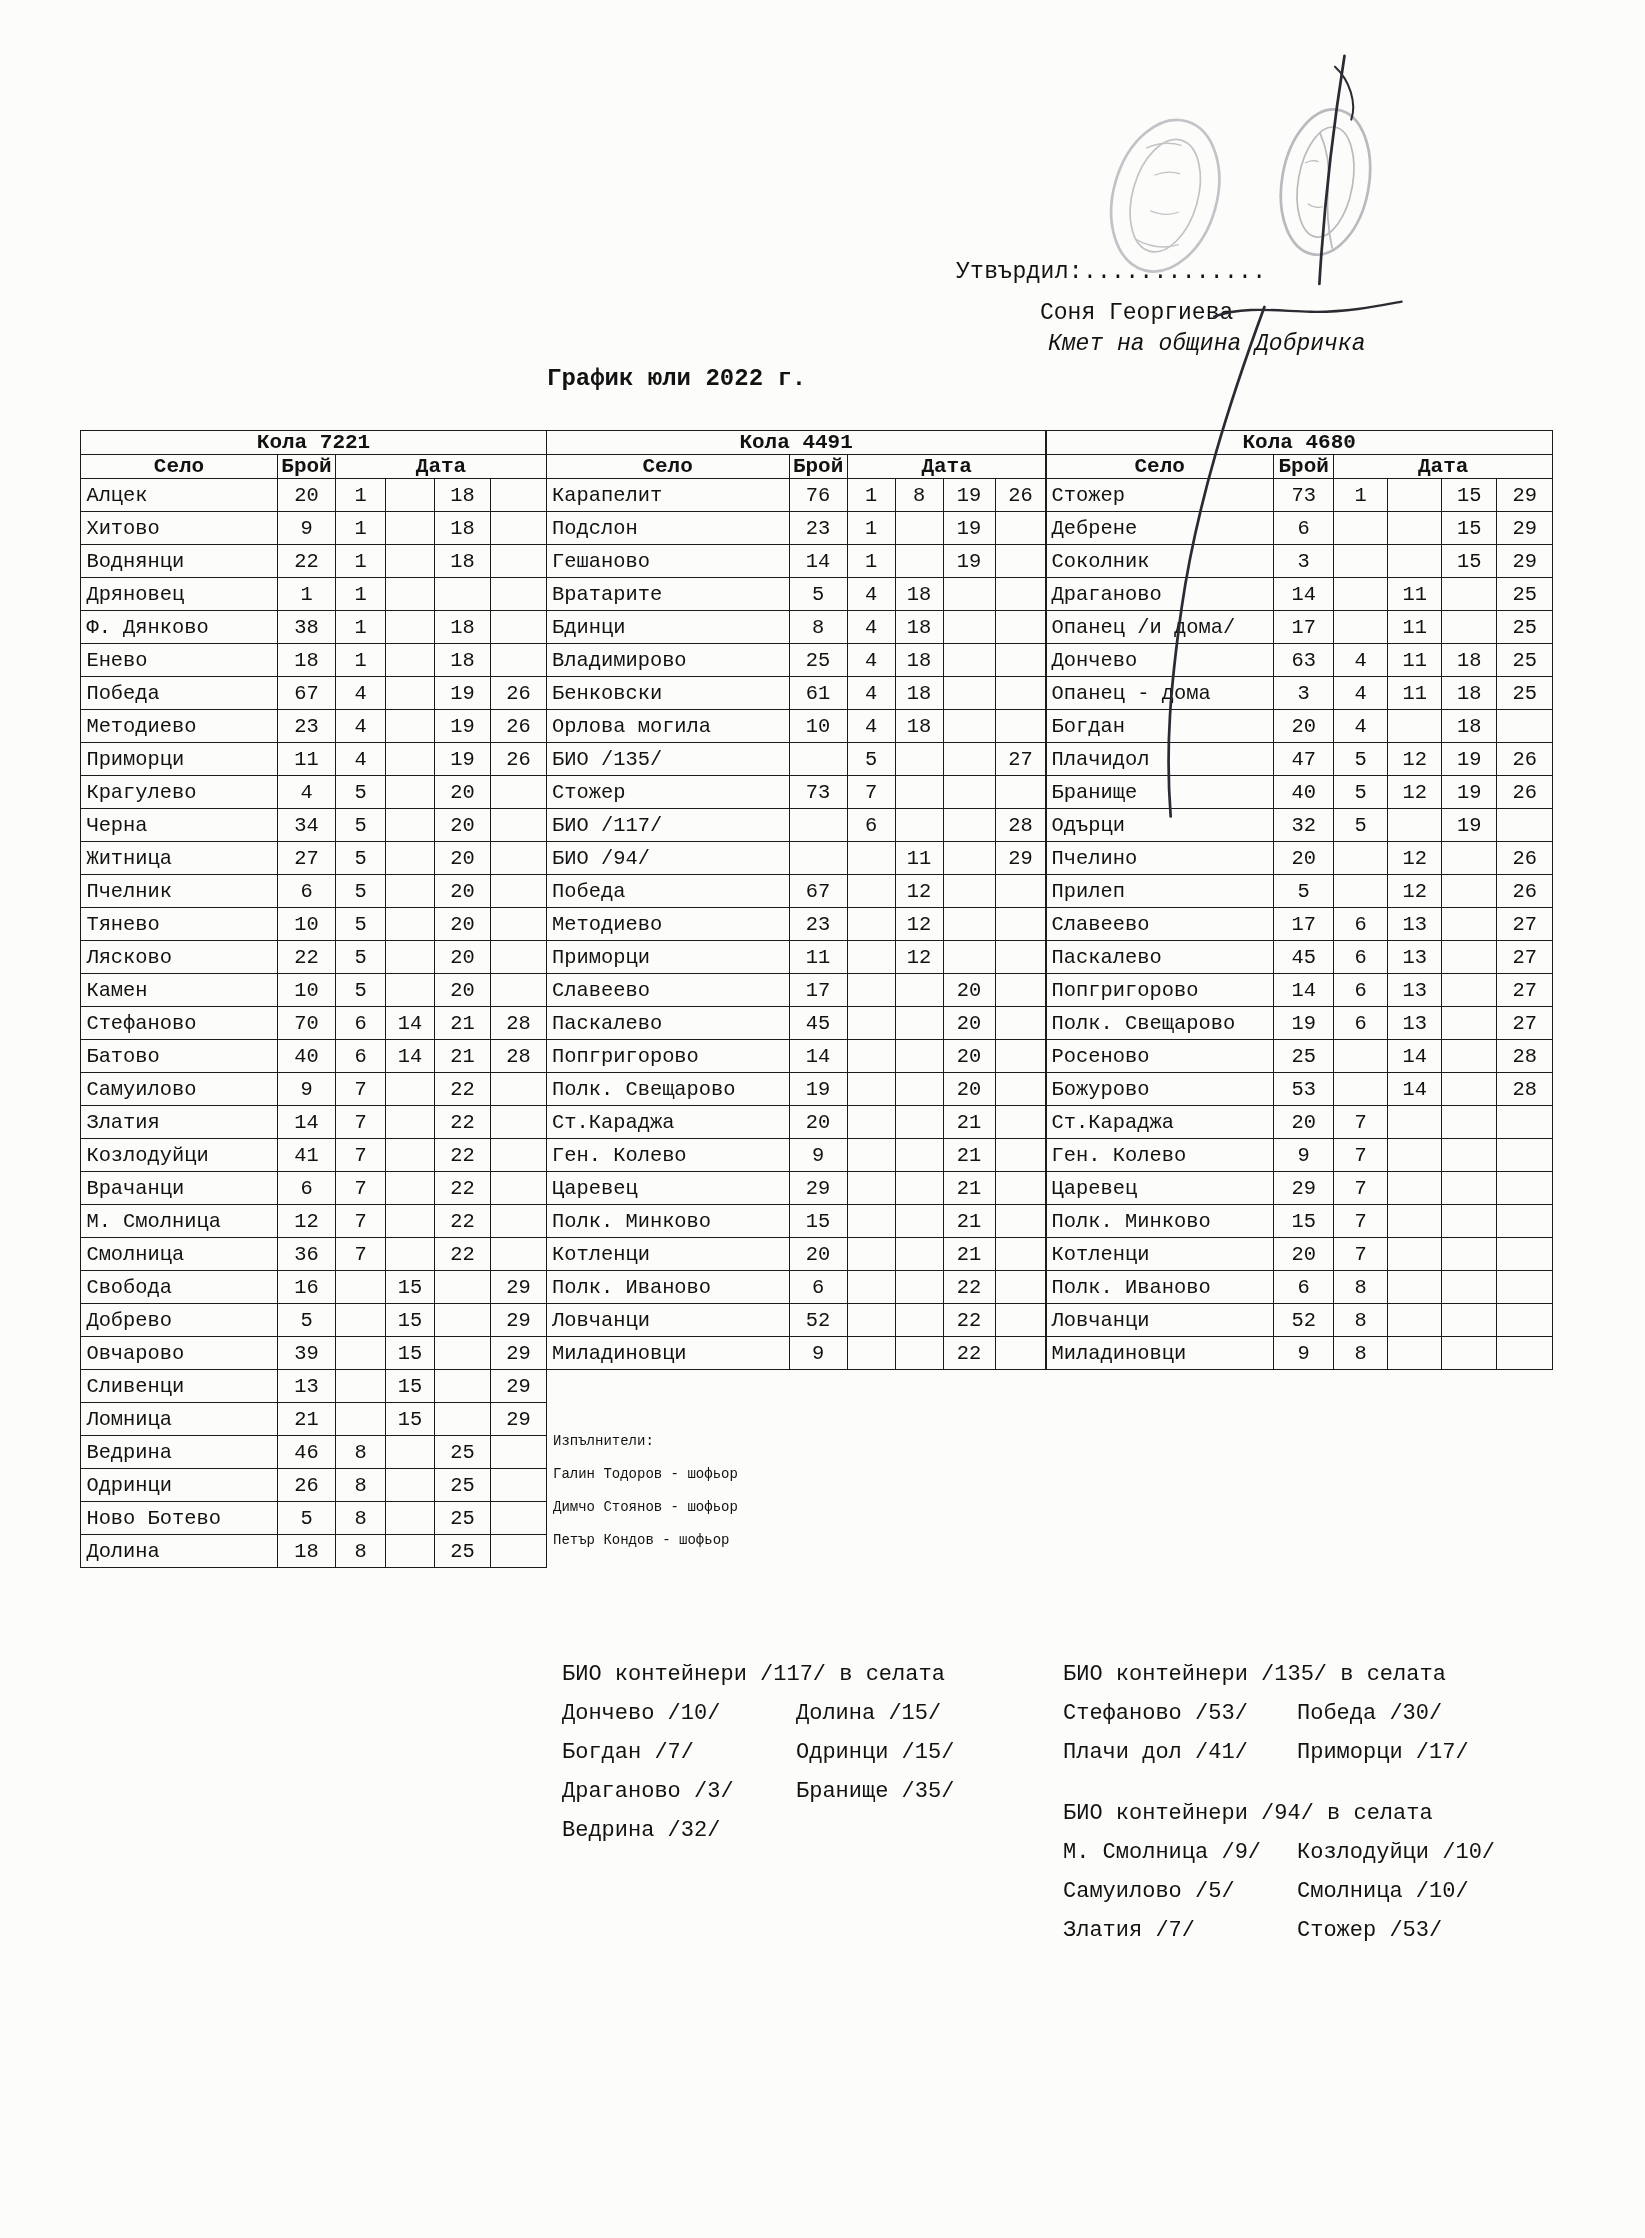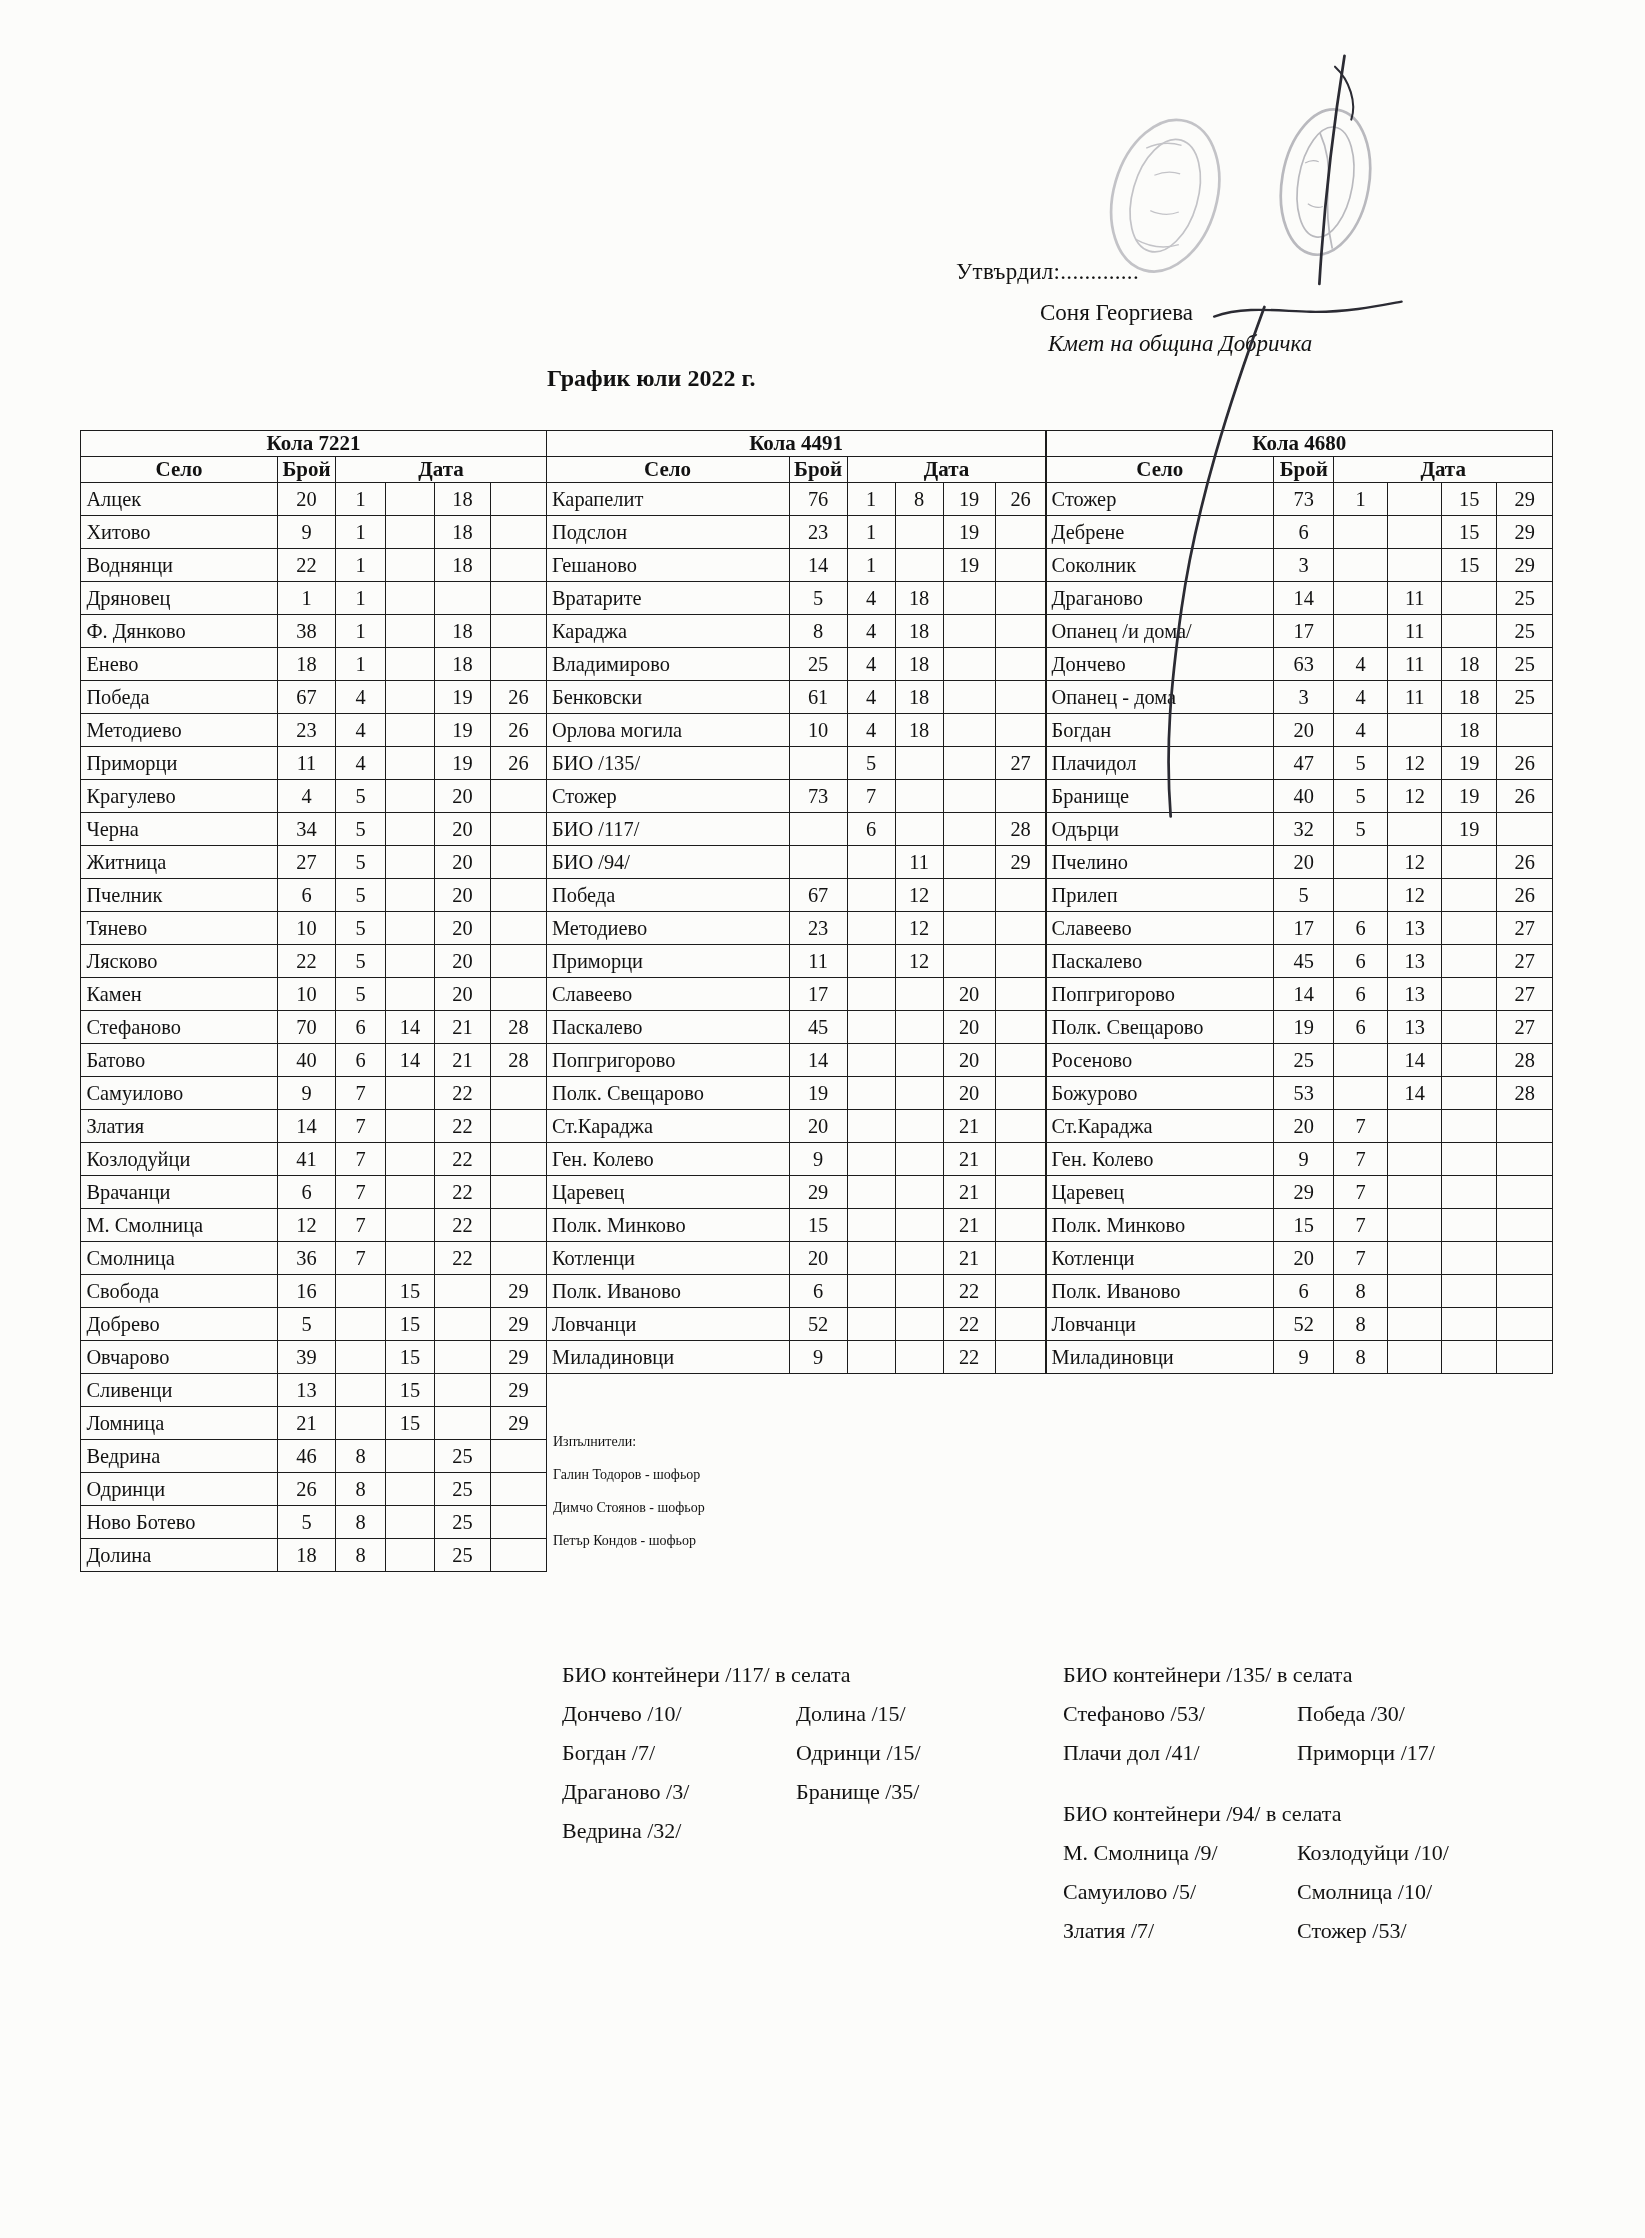--- a/index.html
+++ b/index.html
@@ -1,20 +1,20 @@
 <!DOCTYPE html>
 <html style="font-size:11px"><head>
 <meta charset="utf-8">
 <style>
   * { margin:0; padding:0; box-sizing:border-box; }
   html,body { background:#d9d9d9; }
   .page {
     position:relative; width:1646px; height:2239px; margin:0 auto;
     background:#fcfcfa; color:#121212; overflow:hidden;
-    font-family:Liberation Serif, serif;
+    font-family:Liberation Mono, monospace;
   }
   .approve-line { position:absolute; left:956px; top:259px; font-size:23px; letter-spacing:0.3px; }
   .approver-name { position:absolute; left:1040px; top:300px; font-size:23px; }
   .approver-title { position:absolute; left:1048px; top:331px; font-size:23px; font-style:italic; }
   .doc-title { position:absolute; left:547px; top:365px; font-size:24px; font-weight:bold; }
 
   .tables-row { position:absolute; left:80px; top:430px; display:flex; align-items:flex-start; }
   table.sched { border-collapse:collapse; table-layout:fixed; margin-left:-1.4px; }
   table.sched:first-child { margin-left:0; }
   table.sched th, table.sched td {
@@ -380,21 +380,21 @@
           </tr>
           <tr>
             <td class="cell-village">Вратарите</td>
             <td class="cell-count">5</td>
             <td class="cell-date">4</td>
             <td class="cell-date">18</td>
             <td class="cell-date"></td>
             <td class="cell-date"></td>
           </tr>
           <tr>
-            <td class="cell-village">Караджа</td>
+            <td class="cell-village">Бдинци</td>
             <td class="cell-count">8</td>
             <td class="cell-date">4</td>
             <td class="cell-date">18</td>
             <td class="cell-date"></td>
             <td class="cell-date"></td>
           </tr>
           <tr>
             <td class="cell-village">Владимирово</td>
             <td class="cell-count">25</td>
             <td class="cell-date">4</td>

